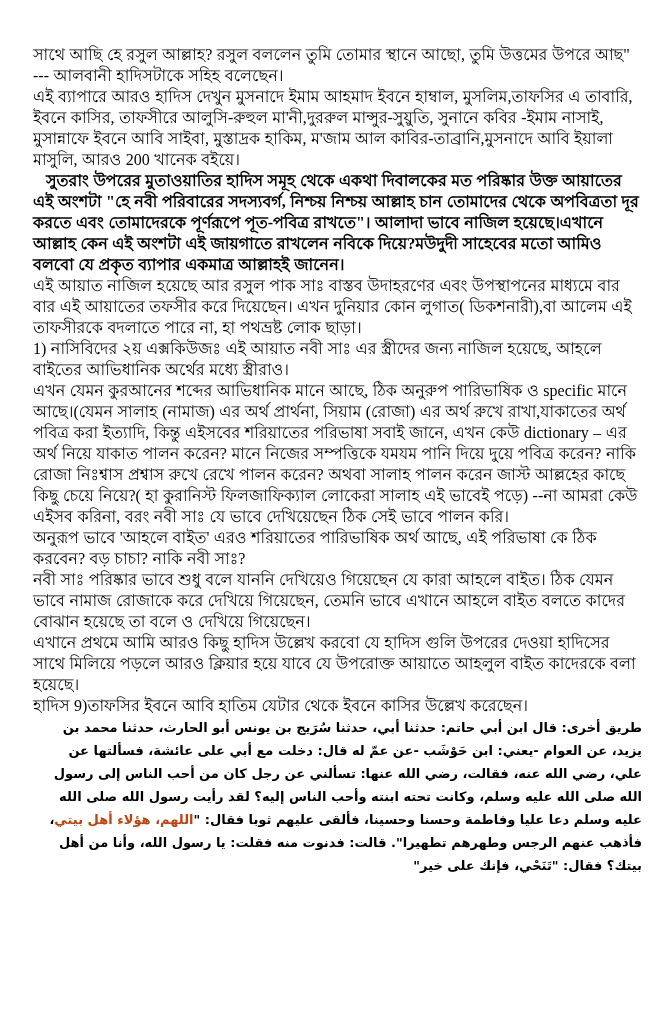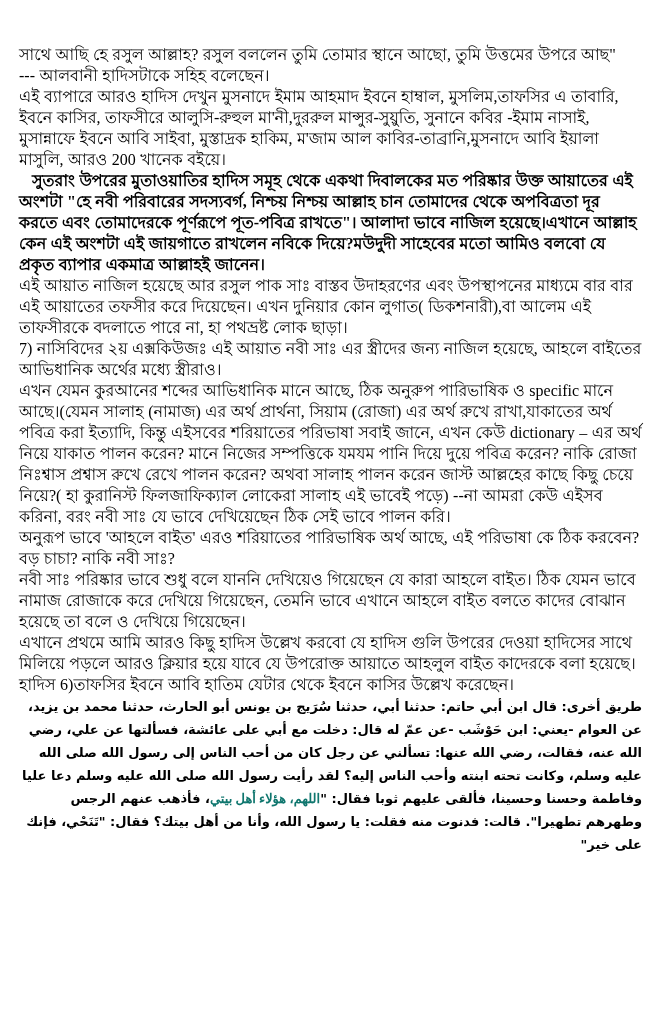--- a/index.html
+++ b/index.html
@@ -6,21 +6,21 @@
     margin: 0;
     padding: 0;
     background: #ffffff;
   }
   .page {
     position: relative;
     width: 657px;
     height: 1024px;
     box-sizing: border-box;
     background: #ffffff;
-    padding: 44px 15px 0 19px;
+    padding: 44px 15px 0 33px;
     overflow: hidden;
     font-family: "Liberation Serif", "DejaVu Sans", sans-serif;
     color: #000000;
   }
   p.bn {
     margin: 0;
     font-size: 16px;
     line-height: 21px;
     text-align: left;
     color: #000000;
@@ -34,34 +34,33 @@
     margin: 0;
     direction: rtl;
     text-align: right;
     font-weight: 700;
     font-size: 13px;
     line-height: 23px;
     color: #000000;
     font-family: "DejaVu Sans", "Liberation Sans", sans-serif;
   }
   p.ar .red {
-    color: #0f766e;
-    font-family: Liberation Serif, serif;
+    color: #c2410c;
   }
 </style>
 </head>
 <body>
 
 <div class="page">
   <p class="bn">সাথে আছি হে রসুল আল্লাহ? রসুল বললেন তুমি তোমার স্থানে আছো, তুমি উত্তমের উপরে আছ"</p>
   <p class="bn">--- আলবানী হাদিসটাকে সহিহ বলেছেন।</p>
   <p class="bn">এই ব্যাপারে আরও হাদিস দেখুন মুসনাদে ইমাম আহমাদ ইবনে হাম্বাল, মুসলিম,তাফসির এ তাবারি, ইবনে কাসির, তাফসীরে আলুসি-রুহুল মা'নী,দুররুল মান্সুর-সুয়ুতি, সুনানে কবির -ইমাম নাসাই, মুসান্নাফে ইবনে আবি সাইবা, মুস্তাদ্রক হাকিম, ম'জাম আল কাবির-তাব্রানি,মুসনাদে আবি ইয়ালা মাসুলি, আরও 200 খানেক বইয়ে।</p>
   <p class="bn indent">সুতরাং উপরের মুতাওয়াতির হাদিস সমূহ থেকে একথা দিবালকের মত পরিষ্কার উক্ত আয়াতের এই অংশটা "হে নবী পরিবারের সদস্যবর্গ, নিশ্চয় নিশ্চয় আল্লাহ চান তোমাদের থেকে অপবিত্রতা দূর করতে এবং তোমাদেরকে পূর্ণরূপে পূত-পবিত্র রাখতে"। আলাদা ভাবে নাজিল হয়েছে।এখানে আল্লাহ কেন এই অংশটা এই জায়গাতে রাখলেন নবিকে দিয়ে?মউদুদী সাহেবের মতো আমিও বলবো যে প্রকৃত ব্যাপার একমাত্র আল্লাহই জানেন।</p>
   <p class="bn">এই আয়াত নাজিল হয়েছে আর রসুল পাক সাঃ বাস্তব উদাহরণের এবং উপস্থাপনের মাধ্যমে বার বার এই আয়াতের তফসীর করে দিয়েছেন। এখন দুনিয়ার কোন লুগাত( ডিকশনারী),বা আলেম এই তাফসীরকে বদলাতে পারে না, হা পথভ্রষ্ট লোক ছাড়া।</p>
-  <p class="bn">7) নাসিবিদের ২য় এক্সকিউজঃ এই আয়াত নবী সাঃ এর স্ত্রীদের জন্য নাজিল হয়েছে, আহলে বাইতের আভিধানিক অর্থের মধ্যে স্ত্রীরাও।</p>
+  <p class="bn">1) নাসিবিদের ২য় এক্সকিউজঃ এই আয়াত নবী সাঃ এর স্ত্রীদের জন্য নাজিল হয়েছে, আহলে বাইতের আভিধানিক অর্থের মধ্যে স্ত্রীরাও।</p>
   <p class="bn">এখন যেমন কুরআনের শব্দের আভিধানিক মানে আছে, ঠিক অনুরুপ পারিভাষিক ও specific মানে  আছে।(যেমন সালাহ (নামাজ) এর অর্থ প্রার্থনা, সিয়াম (রোজা) এর অর্থ রুখে রাখা,যাকাতের অর্থ পবিত্র করা ইত্যাদি, কিন্তু এইসবের শরিয়াতের পরিভাষা সবাই জানে, এখন কেউ dictionary – এর অর্থ নিয়ে যাকাত পালন করেন? মানে নিজের সম্পত্তিকে যমযম পানি দিয়ে দুয়ে পবিত্র করেন? নাকি রোজা নিঃশ্বাস প্রশ্বাস রুখে রেখে পালন করেন? অথবা সালাহ পালন করেন জাস্ট আল্লহের কাছে কিছু চেয়ে নিয়ে?( হা কুরানিস্ট ফিলজাফিক্যাল লোকেরা সালাহ এই ভাবেই পড়ে) --না আমরা কেউ এইসব করিনা, বরং নবী সাঃ যে ভাবে দেখিয়েছেন ঠিক সেই ভাবে পালন করি।</p>
   <p class="bn">অনুরূপ ভাবে 'আহলে বাইত' এরও শরিয়াতের পারিভাষিক অর্থ আছে, এই পরিভাষা কে ঠিক করবেন? বড় চাচা? নাকি নবী সাঃ?</p>
   <p class="bn">নবী সাঃ পরিষ্কার ভাবে শুধু বলে যাননি দেখিয়েও গিয়েছেন যে কারা আহলে বাইত। ঠিক যেমন ভাবে নামাজ রোজাকে করে দেখিয়ে গিয়েছেন, তেমনি ভাবে এখানে আহলে বাইত বলতে কাদের বোঝান হয়েছে তা বলে ও দেখিয়ে গিয়েছেন।</p>
   <p class="bn">এখানে প্রথমে আমি আরও কিছু হাদিস উল্লেখ করবো যে হাদিস গুলি উপরের দেওয়া হাদিসের সাথে মিলিয়ে পড়লে আরও ক্লিয়ার হয়ে যাবে যে উপরোক্ত আয়াতে আহলুল বাইত কাদেরকে বলা হয়েছে।</p>
-  <p class="bn">হাদিস 6)তাফসির ইবনে আবি হাতিম যেটার থেকে ইবনে কাসির উল্লেখ করেছেন।</p>
+  <p class="bn">হাদিস 9)তাফসির ইবনে আবি হাতিম যেটার থেকে ইবনে কাসির উল্লেখ করেছেন।</p>
   <p class="ar" dir="rtl"><span>طريق أخرى: قال ابن أبي حاتم: حدثنا أبي، حدثنا سُرَيج بن يونس أبو الحارث، حدثنا محمد بن يزيد، عن العوام -يعني: ابن حَوْشَب -عن عمّ له قال: دخلت مع أبي على عائشة، فسألتها عن علي، رضي الله عنه، فقالت، رضي الله عنها: تسألني عن رجل كان من أحب الناس إلى رسول الله صلى الله عليه وسلم، وكانت تحته ابنته وأحب الناس إليه؟ لقد رأيت رسول الله صلى الله عليه وسلم دعا عليا وفاطمة وحسنا وحسينا، فألقى عليهم ثوبا فقال: "</span><span class="red">اللهم، هؤلاء أهل بيتي</span><span>، فأذهب عنهم الرجس وطهرهم تطهيرا". قالت: فدنوت منه فقلت: يا رسول الله، وأنا من أهل بيتك؟ فقال: "تَنَحْي، فإنك على خير"</span></p>
 
 </div>
 
 </body></html>

